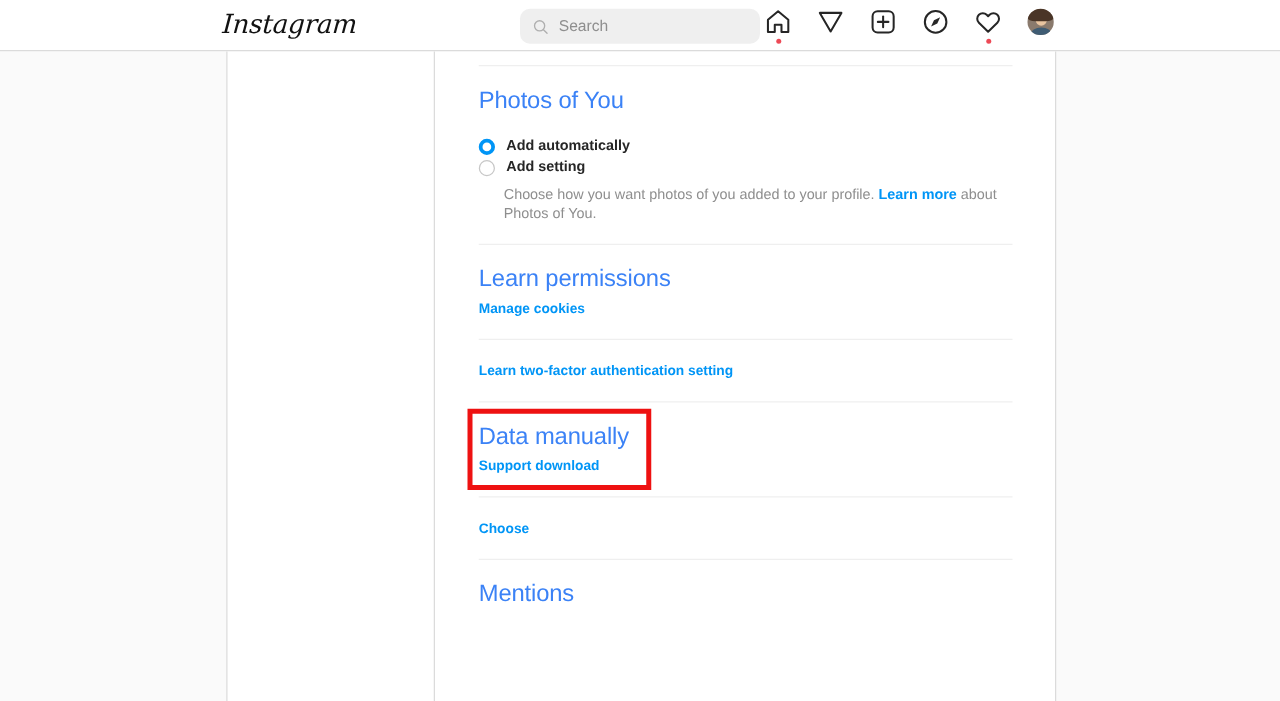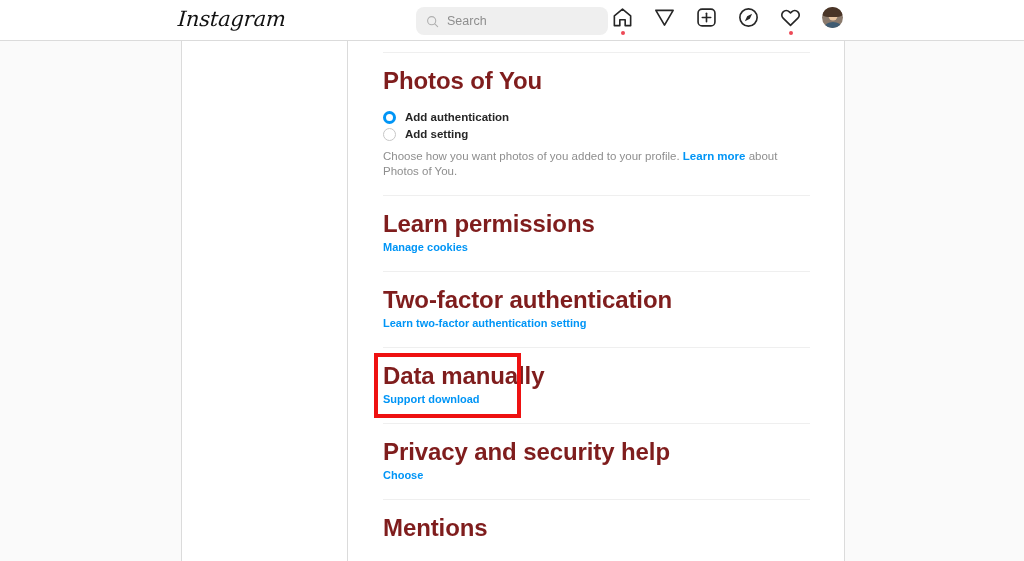--- a/index.html
+++ b/index.html
@@ -178,23 +178,23 @@
     height: 1px;
     background: #efefef;
     margin: 0;
   }
   .section {
     padding-top: 15px;
     padding-bottom: 16px;
   }
   .section h2 {
     margin: 0 0 0 0;
-    font-size: 24px;
-    font-weight: 700;
-    color: #7f1d1d;
+    font-size: 19px;
+    font-weight: 400;
+    color: #3b82f6;
     letter-spacing: -0.1px;
     line-height: 26px;
   }
   .link {
     display: inline-block;
     margin-top: 4px;
     font-size: 11px;
     font-weight: bold;
     color: #0095f6;
     text-decoration: none;
@@ -232,20 +232,21 @@
     font-size: 11.5px;
     font-weight: bold;
     color: #262626;
     cursor: pointer;
   }
   .help-text {
     margin-top: 7px;
     font-size: 11.5px;
     color: #8e8e8e;
     line-height: 15px;
+    margin-left: 20px;
   }
   .help-text .inline-link {
     color: #0095f6;
     font-weight: bold;
     text-decoration: none;
     cursor: pointer;
   }
 
   
   .section.highlighted {
@@ -334,21 +335,21 @@
     <div class="content-col">
 
       <div class="divider" style="margin-top:11px;"></div>
 
       <div class="section">
         <h2>Photos of You</h2>
 
         <div class="radio-group">
           <div class="radio-row">
             <span class="radio checked"></span>
-            <span class="radio-label">Add authentication</span>
+            <span class="radio-label">Add automatically</span>
           </div>
           <div class="radio-row">
             <span class="radio"></span>
             <span class="radio-label">Add setting</span>
           </div>
         </div>
 
         <div class="help-text">
           <span>Choose how you want photos of you added to your profile.</span>
           <a class="inline-link">Learn more</a>
@@ -359,36 +360,34 @@
       <div class="divider"></div>
 
       <div class="section">
         <h2>Learn permissions</h2>
         <a class="link">Manage cookies</a>
       </div>
 
       <div class="divider"></div>
 
       <div class="section">
-        <h2>Two-factor authentication</h2>
         <a class="link">Learn two-factor authentication setting</a>
       </div>
 
       <div class="divider"></div>
 
       <div class="section highlighted">
         <div class="annotation-box"></div>
         <h2>Data manually</h2>
         <a class="link">Support download</a>
       </div>
 
       <div class="divider"></div>
 
       <div class="section">
-        <h2>Privacy and security help</h2>
         <a class="link">Choose</a>
       </div>
 
       <div class="divider"></div>
 
       <div class="section">
         <h2>Mentions</h2>
 
       </div>
 

